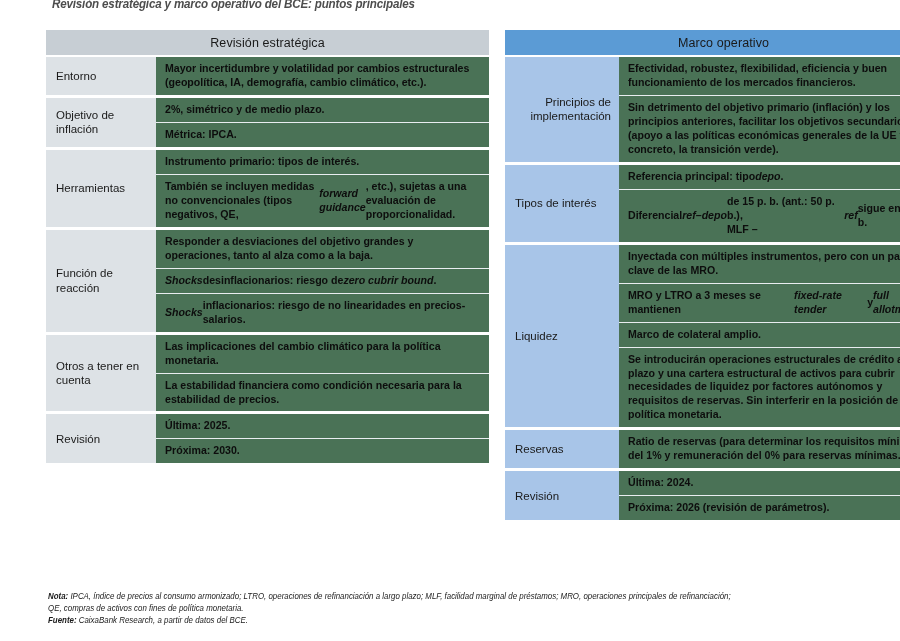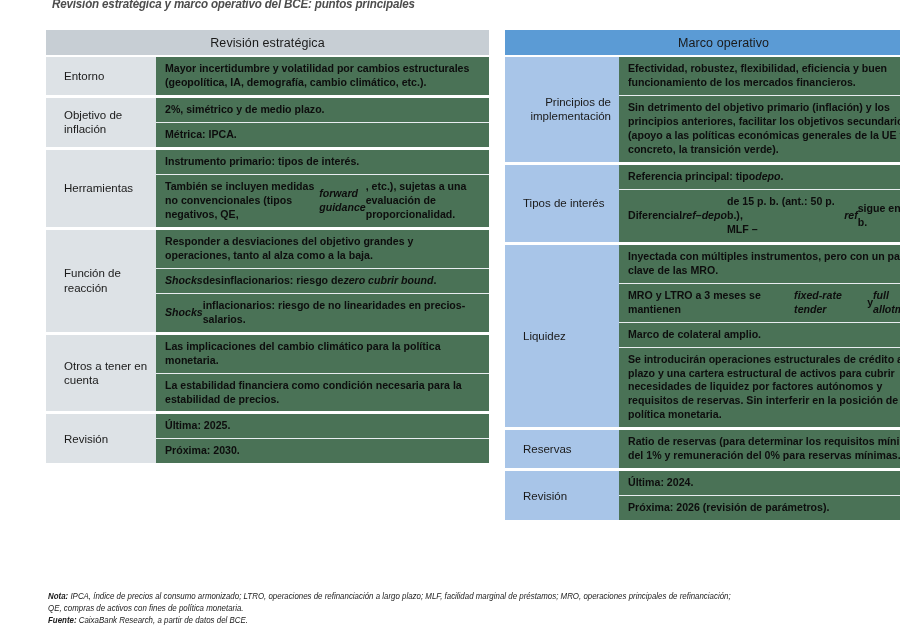--- a/index.html
+++ b/index.html
@@ -50,21 +50,21 @@
   
   .group {
     display: flex;
     border-top: 3px solid #ffffff;
   }
   .group:first-child { border-top: 2px solid #ffffff; }
 
   .group-label {
     flex: 0 0 110px;
     display: flex; align-items: center;
-    padding: 4px 8px 4px 18px;
+    padding: 4px 8px 4px 10px;
     font-size: 11.5px;
     font-weight: 400;
     line-height: 1.25;
     color: #1a1a1a;
   }
   .panel.left  .group-label { background: #dde2e6; }
   .panel.right .group-label { background: #a8c5e8; flex: 0 0 114px; text-align: right; }
 
   .group-cells { flex: 1 1 auto; display: flex; flex-direction: column; }
 

